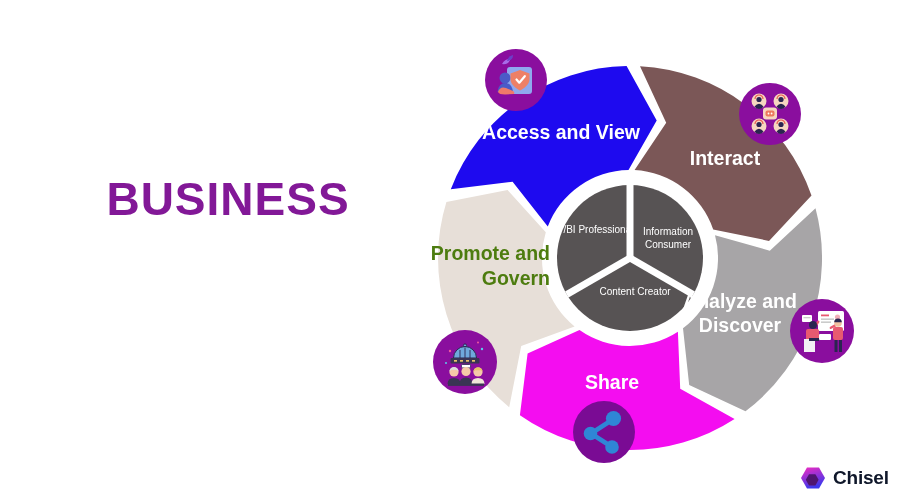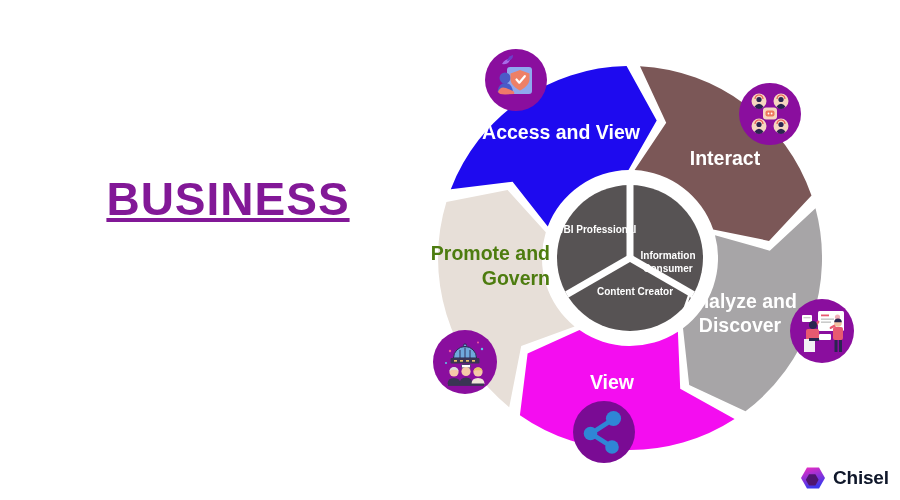--- a/index.html
+++ b/index.html
@@ -6,44 +6,44 @@
   body{
     width:900px;height:500px;position:relative;overflow:hidden;
     background:#ffffff;
     font-family:"Liberation Sans","DejaVu Sans",sans-serif;
   }
   .abs{position:absolute;}
 
   
   #title{
     left:28px;top:169px;width:400px;text-align:center;
-    font-weight:800;font-size:46px;line-height:61px;letter-spacing:1px;text-decoration:underline;
+    font-weight:800;font-size:46px;line-height:61px;letter-spacing:1px;
   }
 
   
   #wheel-svg{left:0;top:0;width:900px;height:500px;}
 
   
   .seg-label{
     color:#ffffff;font-weight:700;font-size:19.5px;line-height:25px;
     text-align:center;pointer-events:none;
   }
   .lbl-access{left:481px;top:120px;width:160px;}
   .lbl-interact{left:645px;top:146px;width:160px;text-align:center;}
   .lbl-analyze{left:680px;top:289px;width:120px;line-height:24px;}
   .lbl-share{left:532px;top:370px;width:160px;}
   .lbl-promote{left:430px;top:241px;width:120px;color:#4d7c0f;text-align:right;}
 
   
   .role-label{
-    color:#ffffff;font-weight:700;font-size:10px;line-height:13px;
+    color:#ffffff;font-weight:400;font-size:10px;line-height:13px;
     text-align:center;width:90px;pointer-events:none;
   }
   .role-itbi{left:549px;top:223px;}
-  .role-info{left:623px;top:225px;margin-top:24px;}
+  .role-info{left:623px;top:225px;}
   .role-content{left:590px;top:285px;}
 
   
   .badge{pointer-events:none;}
   .icon-access{left:484px;top:48px;width:64px;height:64px;}
   .icon-interact{left:739px;top:83px;width:62px;height:62px;}
   .icon-analyze{left:789px;top:298px;width:66px;height:66px;}
   .icon-govern{left:432px;top:329px;width:66px;height:66px;}
   .icon-share{left:573px;top:401px;width:62px;height:62px;}
   .badge svg{display:block;width:100%;height:100%;}
@@ -68,21 +68,21 @@
     <path d="M509.2 407.2 A192 192 0 0 1 446.4 201.9 L507.6 190.1 L545.8 232.3 A88 88 0 0 0 574.6 326.4 L521.2 346.1 Z" fill="#E7DFD8"></path>
     <circle cx="630" cy="258" r="73" fill="#575354"></circle>
     <line x1="630" y1="258" x2="630.0" y2="185.0" stroke="#ffffff" stroke-width="7"></line>
     <line x1="630" y1="258" x2="693.2" y2="294.5" stroke="#ffffff" stroke-width="7"></line>
     <line x1="630" y1="258" x2="566.8" y2="294.5" stroke="#ffffff" stroke-width="7"></line>
   </svg>
 
 <div class="abs seg-label lbl-access">Access and View</div>
 <div class="abs seg-label lbl-interact">Interact</div>
 <div class="abs seg-label lbl-analyze">Analyze and Discover</div>
-<div class="abs seg-label lbl-share">View</div>
+<div class="abs seg-label lbl-share">Share</div>
 <div class="abs seg-label lbl-promote">Promote and Govern</div>
 
 <div class="abs role-label role-itbi">IT/BI Professional</div>
 <div class="abs role-label role-info">Information Consumer</div>
 <div class="abs role-label role-content">Content Creator</div>
 
 <div class="abs badge icon-access">
   <svg viewBox="0 0 64 64">
     <circle cx="32" cy="32" r="31" fill="var(--icon-purple)"></circle>
     <path d="M18 16 q3 -5.5 8.5 -5 q-2 6 -8.5 5z" fill="#A86CE8"></path>

